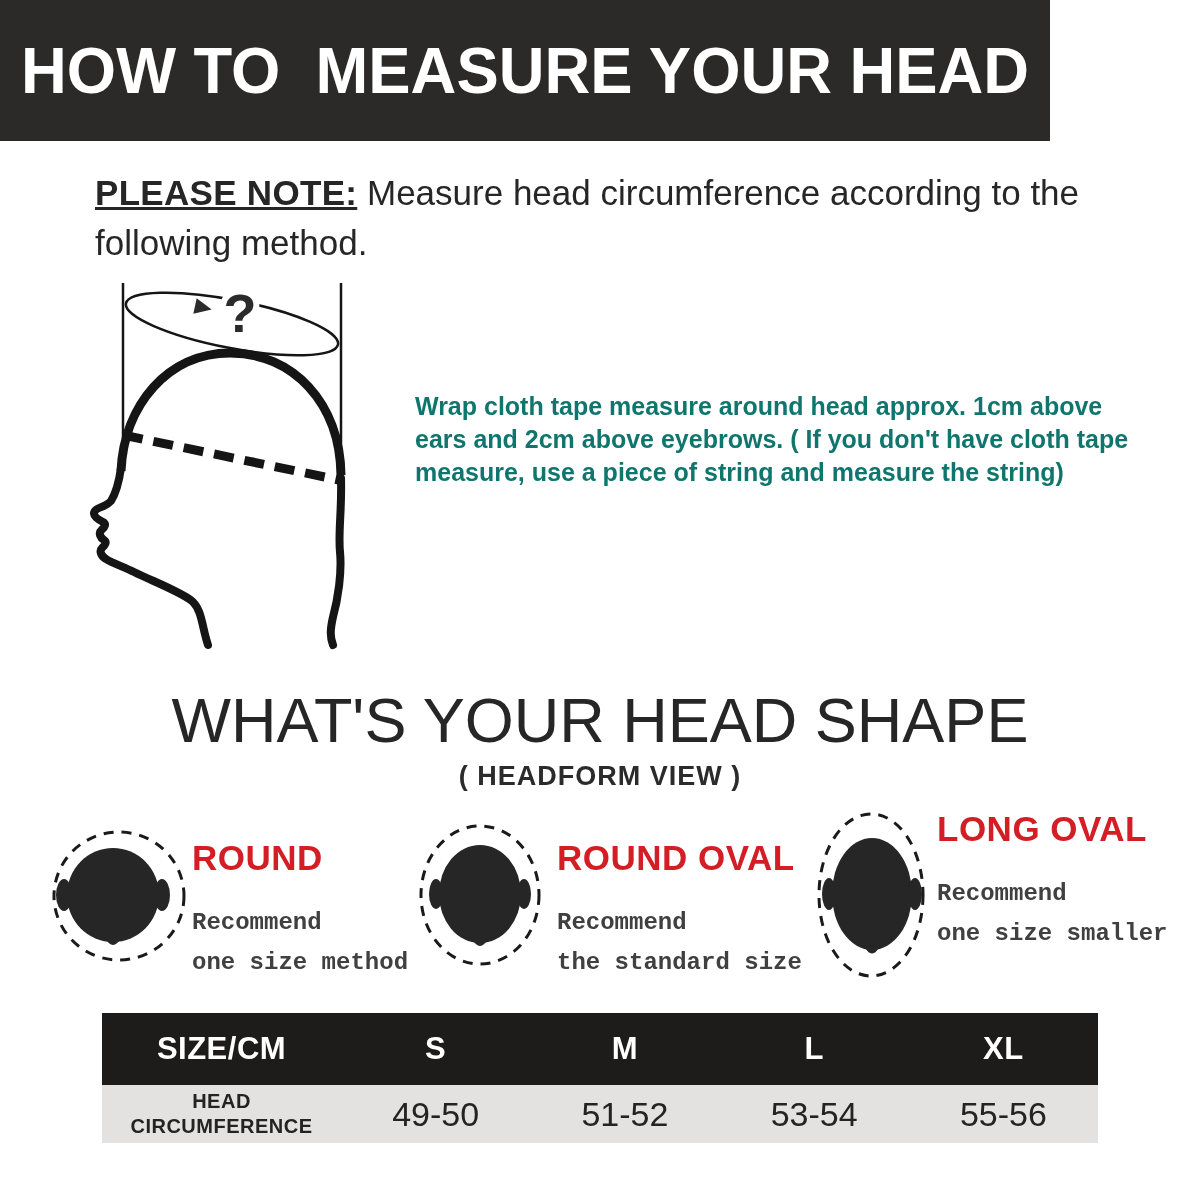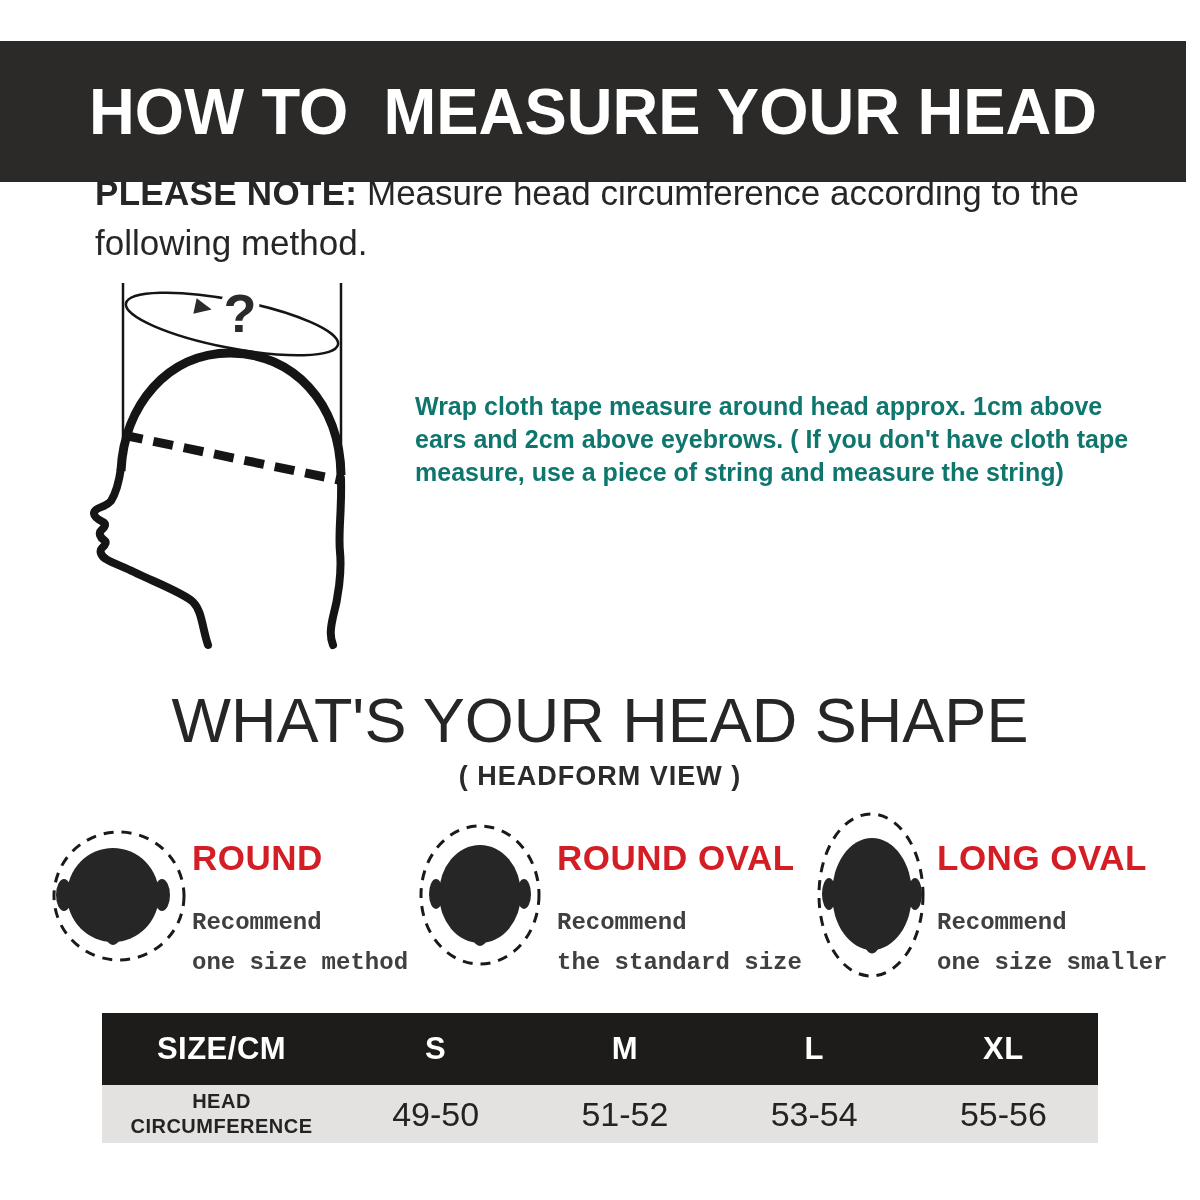--- a/index.html
+++ b/index.html
@@ -8,53 +8,53 @@
     --table-header-black:#1d1c1a;
     --table-row-gray:#e3e2e0;
     --ink:#262626;
   }
   html,body{margin:0;padding:0;background:#fff;}
   .canvas{
     position:relative;width:1200px;height:1200px;background:#ffffff;
     font-family:"Liberation Sans","DejaVu Sans",sans-serif;overflow:hidden;
   }
   .banner{
-    position:absolute;left:0;top:0;width:1186px;height:141px;
-    background:var(--bar-black);display:flex;align-items:center;justify-content:center;margin-top:41px;
+    position:absolute;left:0;top:0;width:1050px;height:141px;
+    background:var(--bar-black);display:flex;align-items:center;justify-content:center;
   }
   .banner h1{
     margin:0;color:#ffffff;font-size:64px;font-weight:700;white-space:pre;
     letter-spacing:0px;transform:scaleX(0.99);
   }
   .note{
     position:absolute;left:95px;top:168px;width:1005px;margin:0;
     font-size:35px;line-height:1.42;color:var(--ink);font-weight:500;
   }
-  .note b{font-weight:800;letter-spacing:0.3px;}
+  .note b{font-weight:800;letter-spacing:0.3px;text-decoration:underline;}
   .head-ill{position:absolute;left:90px;top:275px;width:270px;height:375px;}
   .instruction{
     position:absolute;left:415px;top:390px;width:740px;margin:0;
     font-size:25px;line-height:1.31;color:#0f766e;font-weight:700;
   }
   .shape-title{
     position:absolute;left:0;top:684px;width:1200px;margin:0;text-align:center;
     font-size:63px;font-weight:400;color:var(--ink);letter-spacing:0;
   }
   .shape-sub{
     position:absolute;left:0;top:761px;width:1200px;text-align:center;
     font-size:27px;font-weight:700;color:#2b2b2b;letter-spacing:1px;
   }
   .shape-svg{position:absolute;}
   .svg-round{left:50px;top:828px;width:138px;height:136px;}
   .svg-round-oval{left:418px;top:823px;width:124px;height:144px;}
   .svg-long-oval{left:816px;top:811px;width:110px;height:168px;}
   .shape-text{position:absolute;}
   .text-round{left:192px;top:838px;}
   .text-round-oval{left:557px;top:838px;}
-  .text-long-oval{left:937px;top:838px;}
+  .text-long-oval{left:937px;top:809px;}
   .shape-name{
     font-size:35px;font-weight:800;color:var(--accent-red);
     letter-spacing:0.5px;margin-bottom:25px;
   }
   .shape-line{font-size:24px;font-weight:600;color:#404040;line-height:40px;font-family:Liberation Mono, monospace;}
   .size-table{
     position:absolute;left:102px;top:1013px;width:996px;
     border-collapse:collapse;table-layout:fixed;
   }
   .size-table th{

